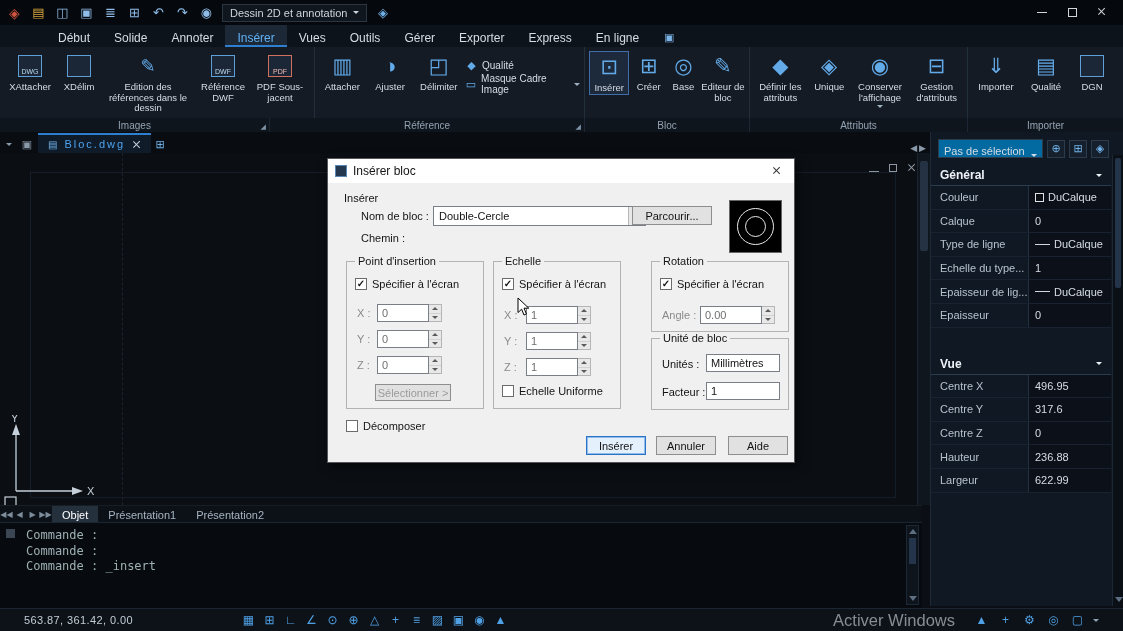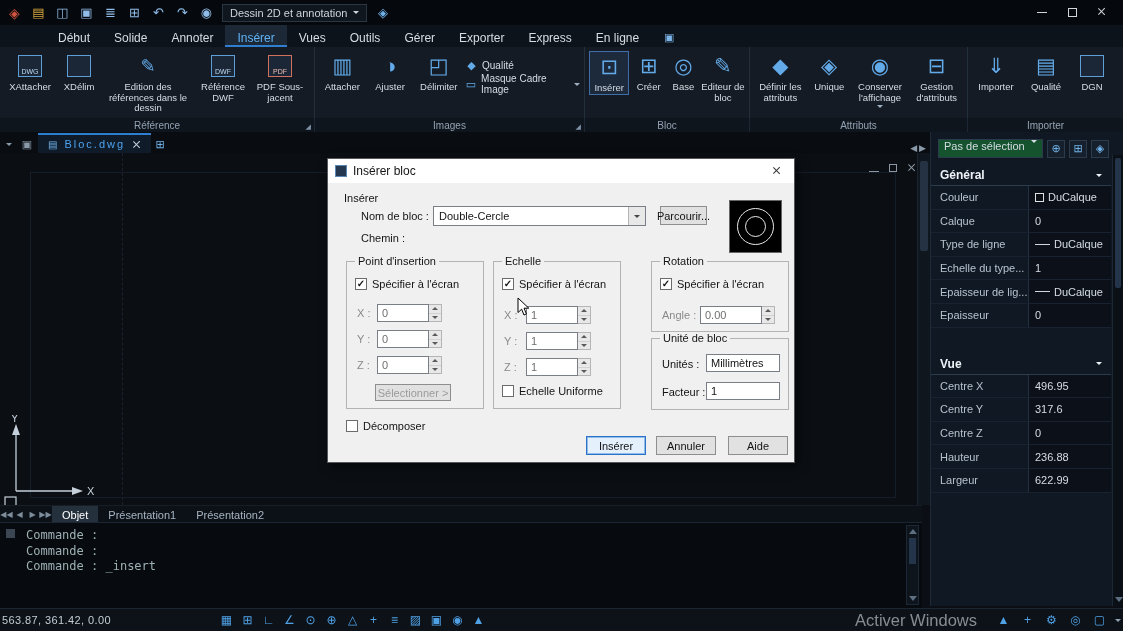--- a/index.html
+++ b/index.html
@@ -90,35 +90,35 @@
   .cmd-mark { position:absolute;left:6px;top:6px;width:9px;height:9px;background:#3a4653; }
   .cmd-scroll { position:absolute;right:3px;top:2px;bottom:3px;width:13px;background:#0e141c;border:1px solid #1d2836; }
   .cs-up,.cs-dn { position:absolute;left:2px;width:0;height:0;border-left:4px solid transparent;border-right:4px solid transparent; }
   .cs-up { top:3px;border-bottom:5px solid #5d6f80; }
   .cs-dn { bottom:3px;border-top:5px solid #5d6f80; }
   .cs-thumb { position:absolute;left:2px;top:12px;width:7px;height:26px;background:#24344a; }
 
   
   .status { position:absolute;left:0;top:608px;width:1123px;height:23px;background:#0d1218;
             border-top:1px solid #1b2533;display:flex;align-items:center;font-size:11px;
-            color:#c3ccd5;padding:0 2px;gap:4px; }
+            color:#c3ccd5;padding:0 24px;gap:4px; }
   .coords { width:160px;letter-spacing:.4px; }
   .sico { width:17px;height:16px;display:flex;align-items:center;justify-content:center;
           color:#4fa0e4;font-size:12px; }
   .watermark { margin-left:auto;color:#878d94;font-size:16.5px; }
   .sright { display:flex;align-items:center;gap:7px;margin-left:14px;color:#4fa0e4; }
 
   
   .props { position:absolute;left:930px;top:132px;width:193px;height:474px;background:#101823;
            border-left:1px solid #1e2a38;font-size:11px; }
   .props-header { height:23px;background:#1c2e44;display:flex;align-items:center;justify-content:space-between;
                   padding:0 9px;color:#eaf0f6;font-size:12px;font-weight:bold; }
   .sel-row { display:flex;gap:4px;padding:7px 14px 7px 7px;align-items:center; }
-  .sel-combo { flex:1;height:19px;background:#14532d;border:1px solid #2c3b4c;display:flex;
-               align-items:flex-start;justify-content:space-between;padding:0 5px;color:#d4dce4; }
+  .sel-combo { flex:1;height:19px;background:#0369a1;border:1px solid #2c3b4c;display:flex;
+               align-items:flex-end;justify-content:space-between;padding:0 5px;color:#d4dce4; }
   .sel-btn { width:18px;height:18px;border:1px solid #2c3b4c;background:#15202c;color:#6fb1e8;
              display:flex;align-items:center;justify-content:center;font-size:11px; }
   .psec { height:21px;display:flex;align-items:center;justify-content:space-between;
           padding:0 9px 0 9px;margin-right:12px;color:#eef3f8;font-size:12px;font-weight:bold;
           border-bottom:1px solid #2b3b4e; }
   .prow { display:flex;height:23.6px;border-bottom:1px solid #182230;align-items:stretch;margin-right:12px; }
   .prow .lab { width:97px;display:flex;align-items:center;padding-left:9px;color:#b6c2ce;white-space:nowrap;overflow:hidden; }
   .prow .val { flex:1;border-left:1px solid #223042;display:flex;align-items:center;
                padding-left:6px;color:#d6dde4;background:#0c1119;gap:4px;white-space:nowrap;overflow:hidden; }
   .swatch { width:9px;height:9px;background:#0c0f14;border:1px solid #dfe3e7;display:inline-block; }
@@ -328,26 +328,26 @@
       <div class="rbig" style="width:40px">
         <span class="ricon">
             <span class="sheet"></span>
           </span>
         <span class="rlabel">DGN</span>
       </div>
     </div>
   </div>
 
   <div class="panellabels">
+    <div class="plabel-cell" style="width:270px">
+      <span>Images</span>
+      <span class="expander">◢</span>
+    </div>
     <div class="plabel-cell" style="width:315px">
       <span>Référence</span>
-      <span class="expander">◢</span>
-    </div>
-    <div class="plabel-cell" style="width:270px">
-      <span>Images</span>
       <span class="expander">◢</span>
     </div>
     <div class="plabel-cell" style="width:165px">
       <span>Bloc</span>
     </div>
     <div class="plabel-cell" style="width:218px">
       <span>Attributs</span>
     </div>
     <div class="plabel-cell" style="width:155px;border-right:none">
       <span>Importer</span>
@@ -553,21 +553,21 @@
     </div>
 
     <span class="dlbl" style="left:16px;top:33px">Insérer</span>
     <span class="dlbl" style="left:33px;top:51px">Nom de bloc :</span>
     <div class="combo" style="left:105px;top:47px;width:213px">
       <span class="cval">Double-Cercle</span>
       <span class="cbtn">
           <span class="caret sm"></span>
         </span>
     </div>
-    <div class="btn" style="left:332px;top:47px;width:47px">
+    <div class="btn" style="left:304px;top:47px;width:80px">
       <span>Parcourir...</span>
     </div>
     <div class="preview">
       <span class="c1"></span>
       <span class="c2"></span>
     </div>
     <span class="dlbl" style="left:33px;top:73px">Chemin :</span>
 
     <div class="grp" style="left:18px;top:102px;width:138px;height:148px">
       <span class="gtitle">Point d'insertion</span>

